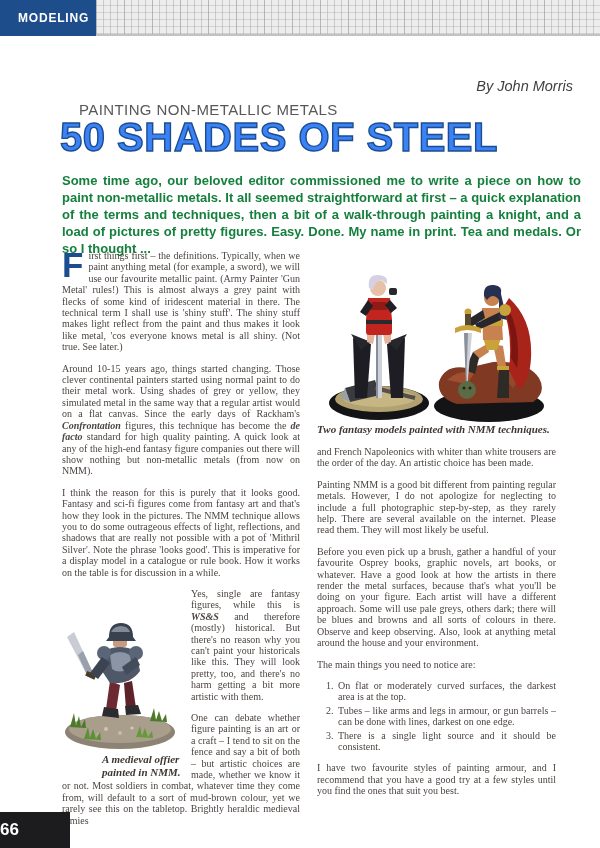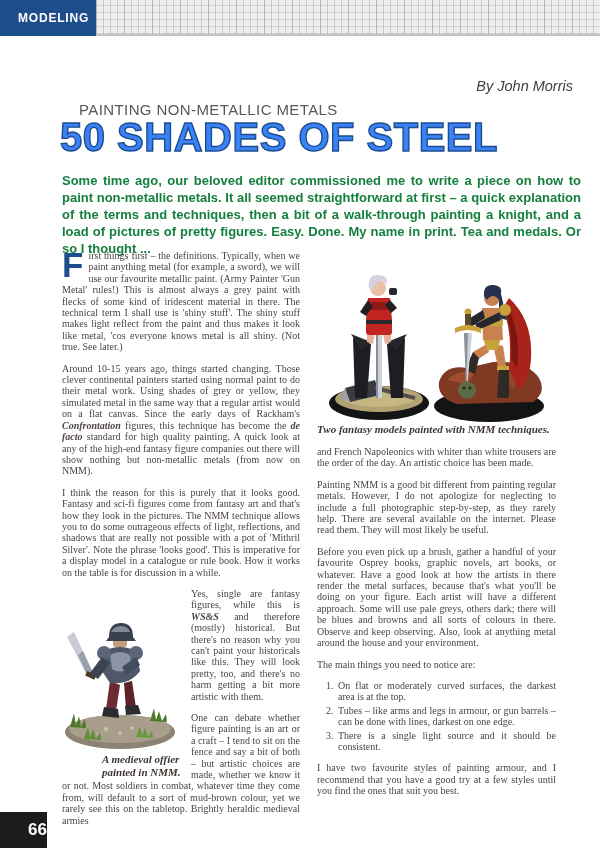--- a/index.html
+++ b/index.html
@@ -51,22 +51,22 @@
   .models-figure{margin:0 0 6px;}
   .models-figure svg{display:block;}
   .models-caption{font-weight:bold;font-style:italic;font-size:11px;line-height:13px;
       color:#3f3733;margin:1px 0 10px;}
 
   ol.notice-list{margin:8px 0 10px;padding-left:19px;}
   ol.notice-list li{font-size:10px;line-height:11.4px;text-align:justify;color:#4c4441;
       margin-bottom:2px;padding-left:2px;}
 
   
-  .page-number{position:absolute;left:0;top:812px;width:47px;height:36px;background:#1c1c1e;
-      display:flex;align-items:center;justify-content:flex-end;}
+  .page-number{position:absolute;left:0;top:812px;width:70px;height:36px;background:#1c1c1e;
+      display:flex;align-items:center;justify-content:flex-start;}
   .page-number span{color:#fff;font-family:"Liberation Sans",sans-serif;font-weight:bold;
       font-size:17px;}
 </style>
 </head>
 <body>
 
 <div class="page">
 
   <div class="band">
     <div class="section-tab">

